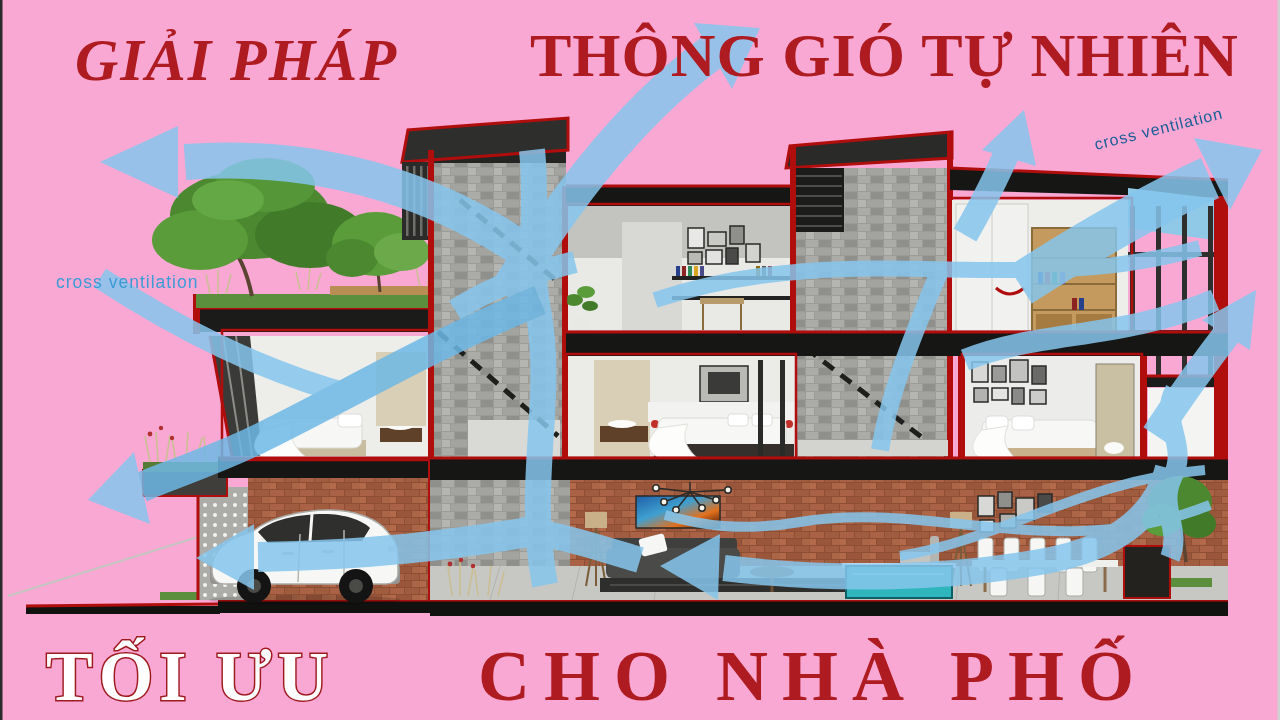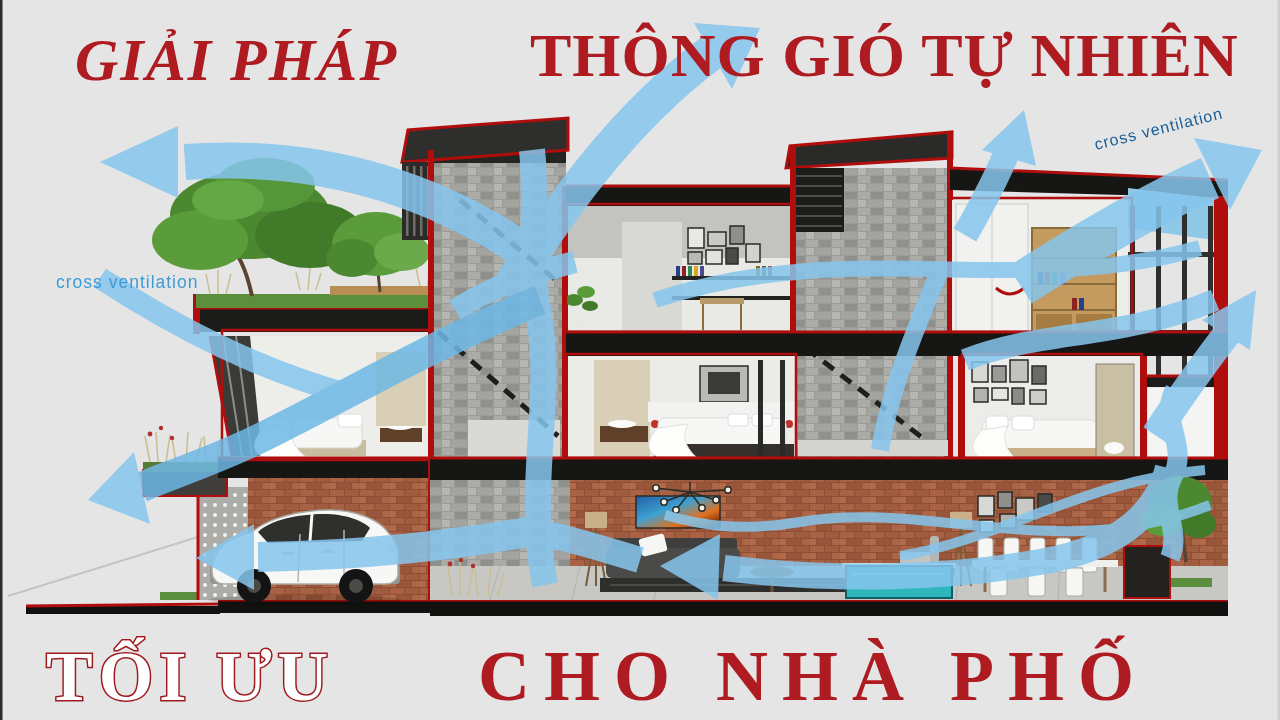--- a/index.html
+++ b/index.html
@@ -1,16 +1,16 @@
 <!DOCTYPE html>
 <html><head>
 <meta charset="utf-8">
 <style>
   html,body{margin:0;padding:0;background:#ffffff;}
-  .stage{position:relative;width:1280px;height:720px;background:#e5e5e5;overflow:hidden;
+  .stage{position:relative;width:1280px;height:720px;background:#f9a8d4;overflow:hidden;
          font-family:"Liberation Serif",serif;}
   svg{position:absolute;inset:0;display:block;}
   .t-hdr-left{font-family:"Liberation Serif",serif;font-style:italic;font-weight:bold;
               font-size:60px;letter-spacing:2px;fill:#AE1B21;}
   .t-hdr-right{font-family:"Liberation Serif",serif;font-weight:bold;
                font-size:62px;letter-spacing:1px;fill:#AE1B21;}
   .t-ftr-left{font-family:"Liberation Serif",serif;font-weight:bold;font-size:70px;
               letter-spacing:6px;fill:#ffffff;stroke:#9E1A1F;stroke-width:3px;paint-order:stroke;}
   .t-ftr-right{font-family:"Liberation Serif",serif;font-weight:bold;font-size:72px;
                letter-spacing:14px;fill:#AE1B21;}

